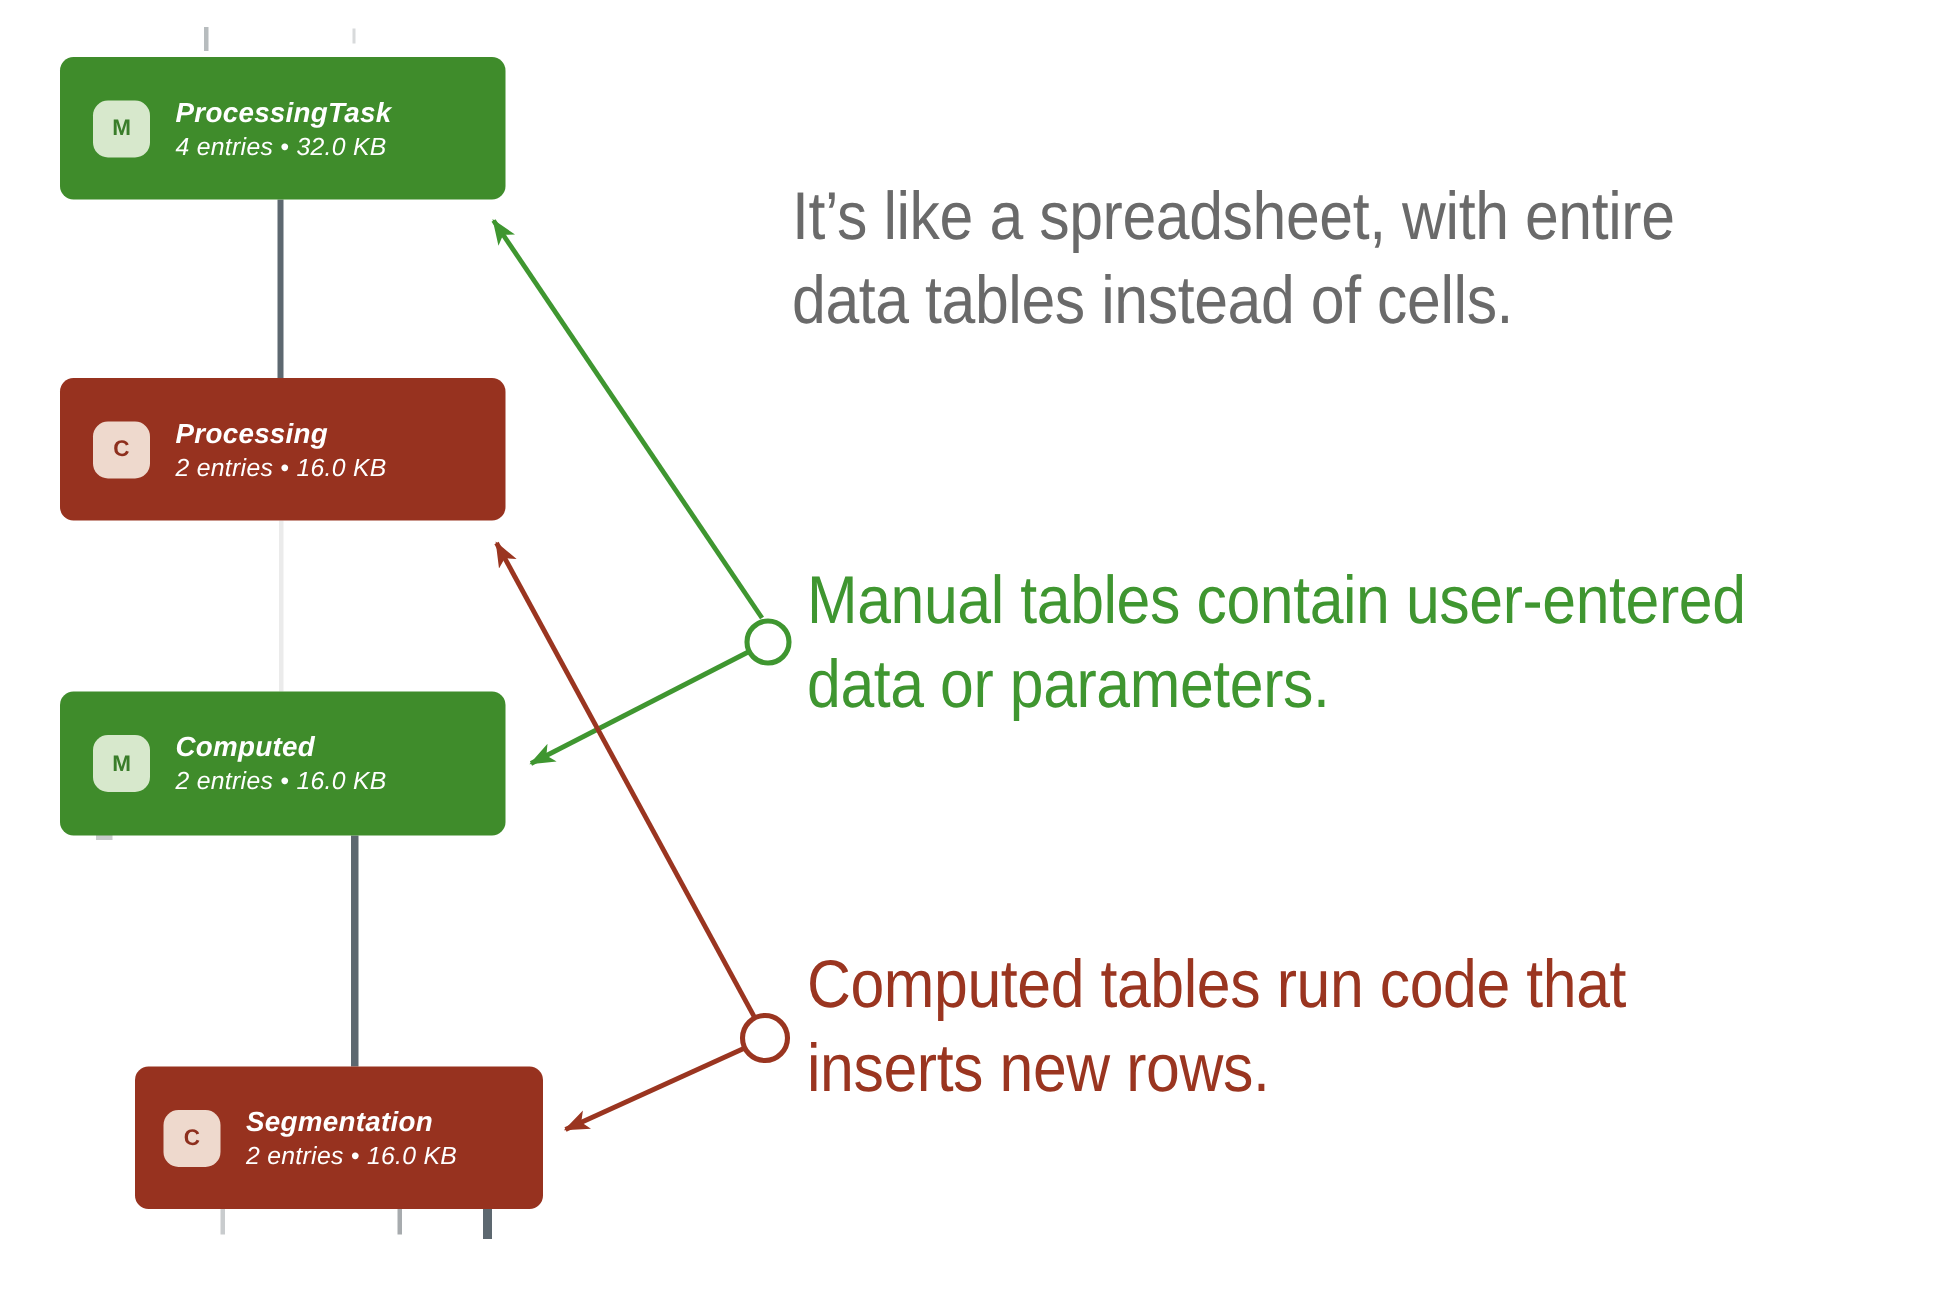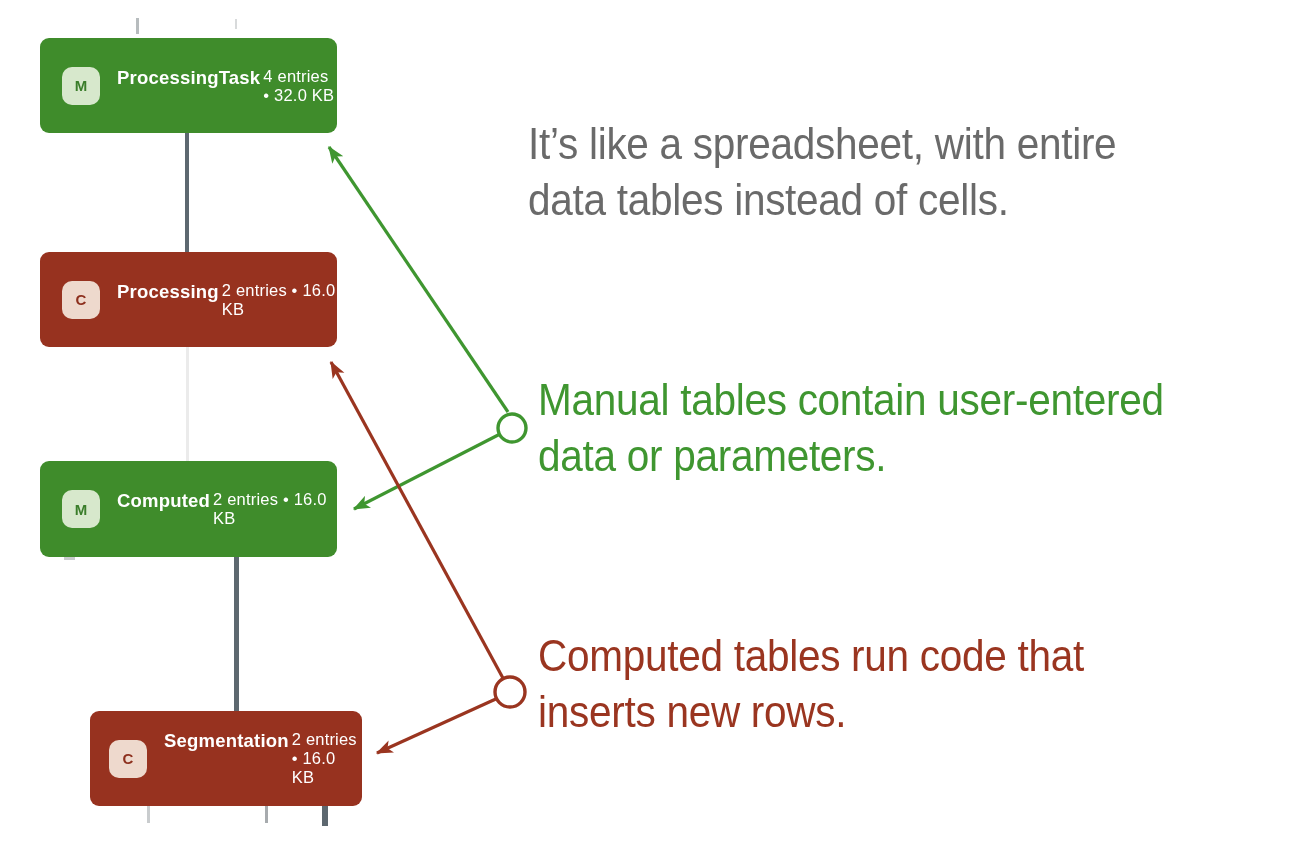--- a/index.html
+++ b/index.html
@@ -19,21 +19,21 @@
   .n2{left:40px;top:252px;width:297px;height:95px;}
   .n3{left:40px;top:461px;width:297px;height:96px;}
   .n4{left:90px;top:711px;width:272px;height:95px;padding-left:19px;}
   .badge{
     width:38px;height:38px;border-radius:10px;flex:0 0 38px;
     display:flex;align-items:center;justify-content:center;
     font-size:15px;font-weight:bold;
   }
   .manual .badge{background:#d7e8cc;color:#3a7d2a;}
   .computed .badge{background:#eed9cd;color:#8d2f1d;}
-  .node-text{display:flex;gap:3px;}
+  .node-text{display:flex;flex-direction:column;gap:3px;font-style:italic;}
   .node-title{color:#ffffff;font-size:18.5px;font-weight:bold;letter-spacing:.2px;}
   .node-meta{color:#ffffff;font-size:16.5px;letter-spacing:.2px;}
   
   .conn{position:absolute;}
   .conn.dark{background:var(--connector_gray);}
   .conn.faint{background:#ebebeb;}
   .tick{position:absolute;}
   
   .annot{
     position:absolute;font-size:45px;line-height:56px;font-weight:400;

